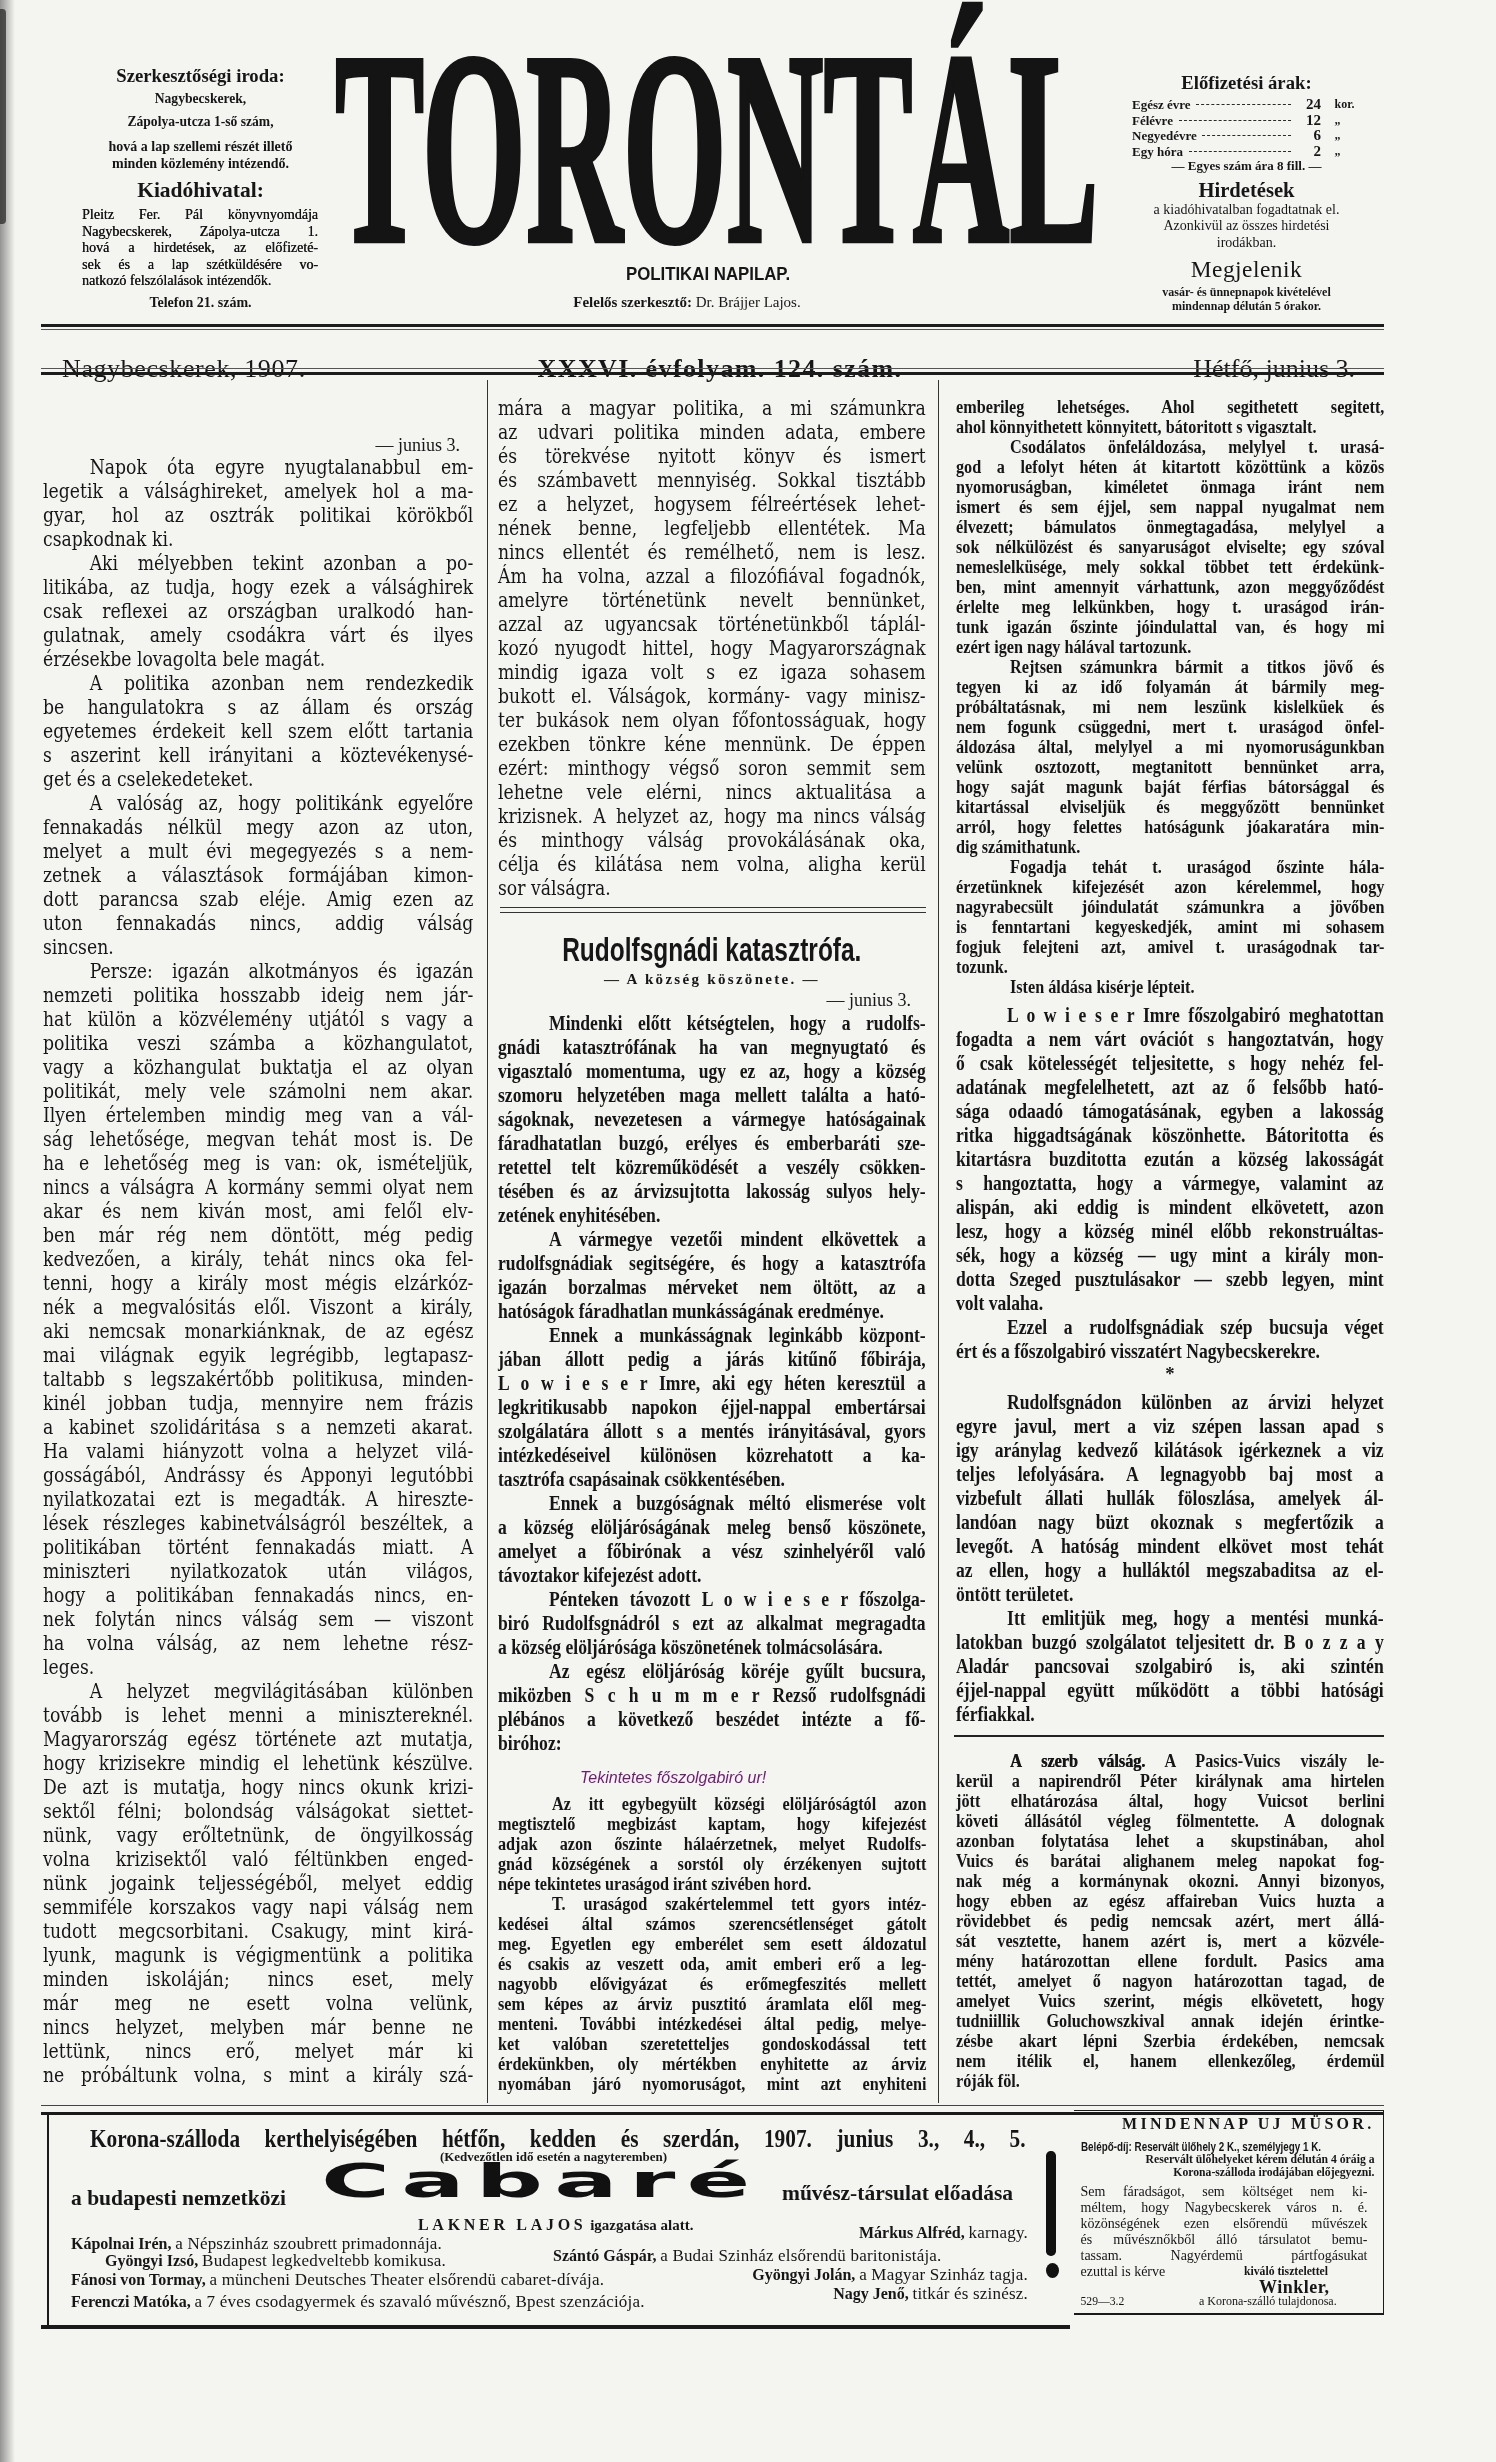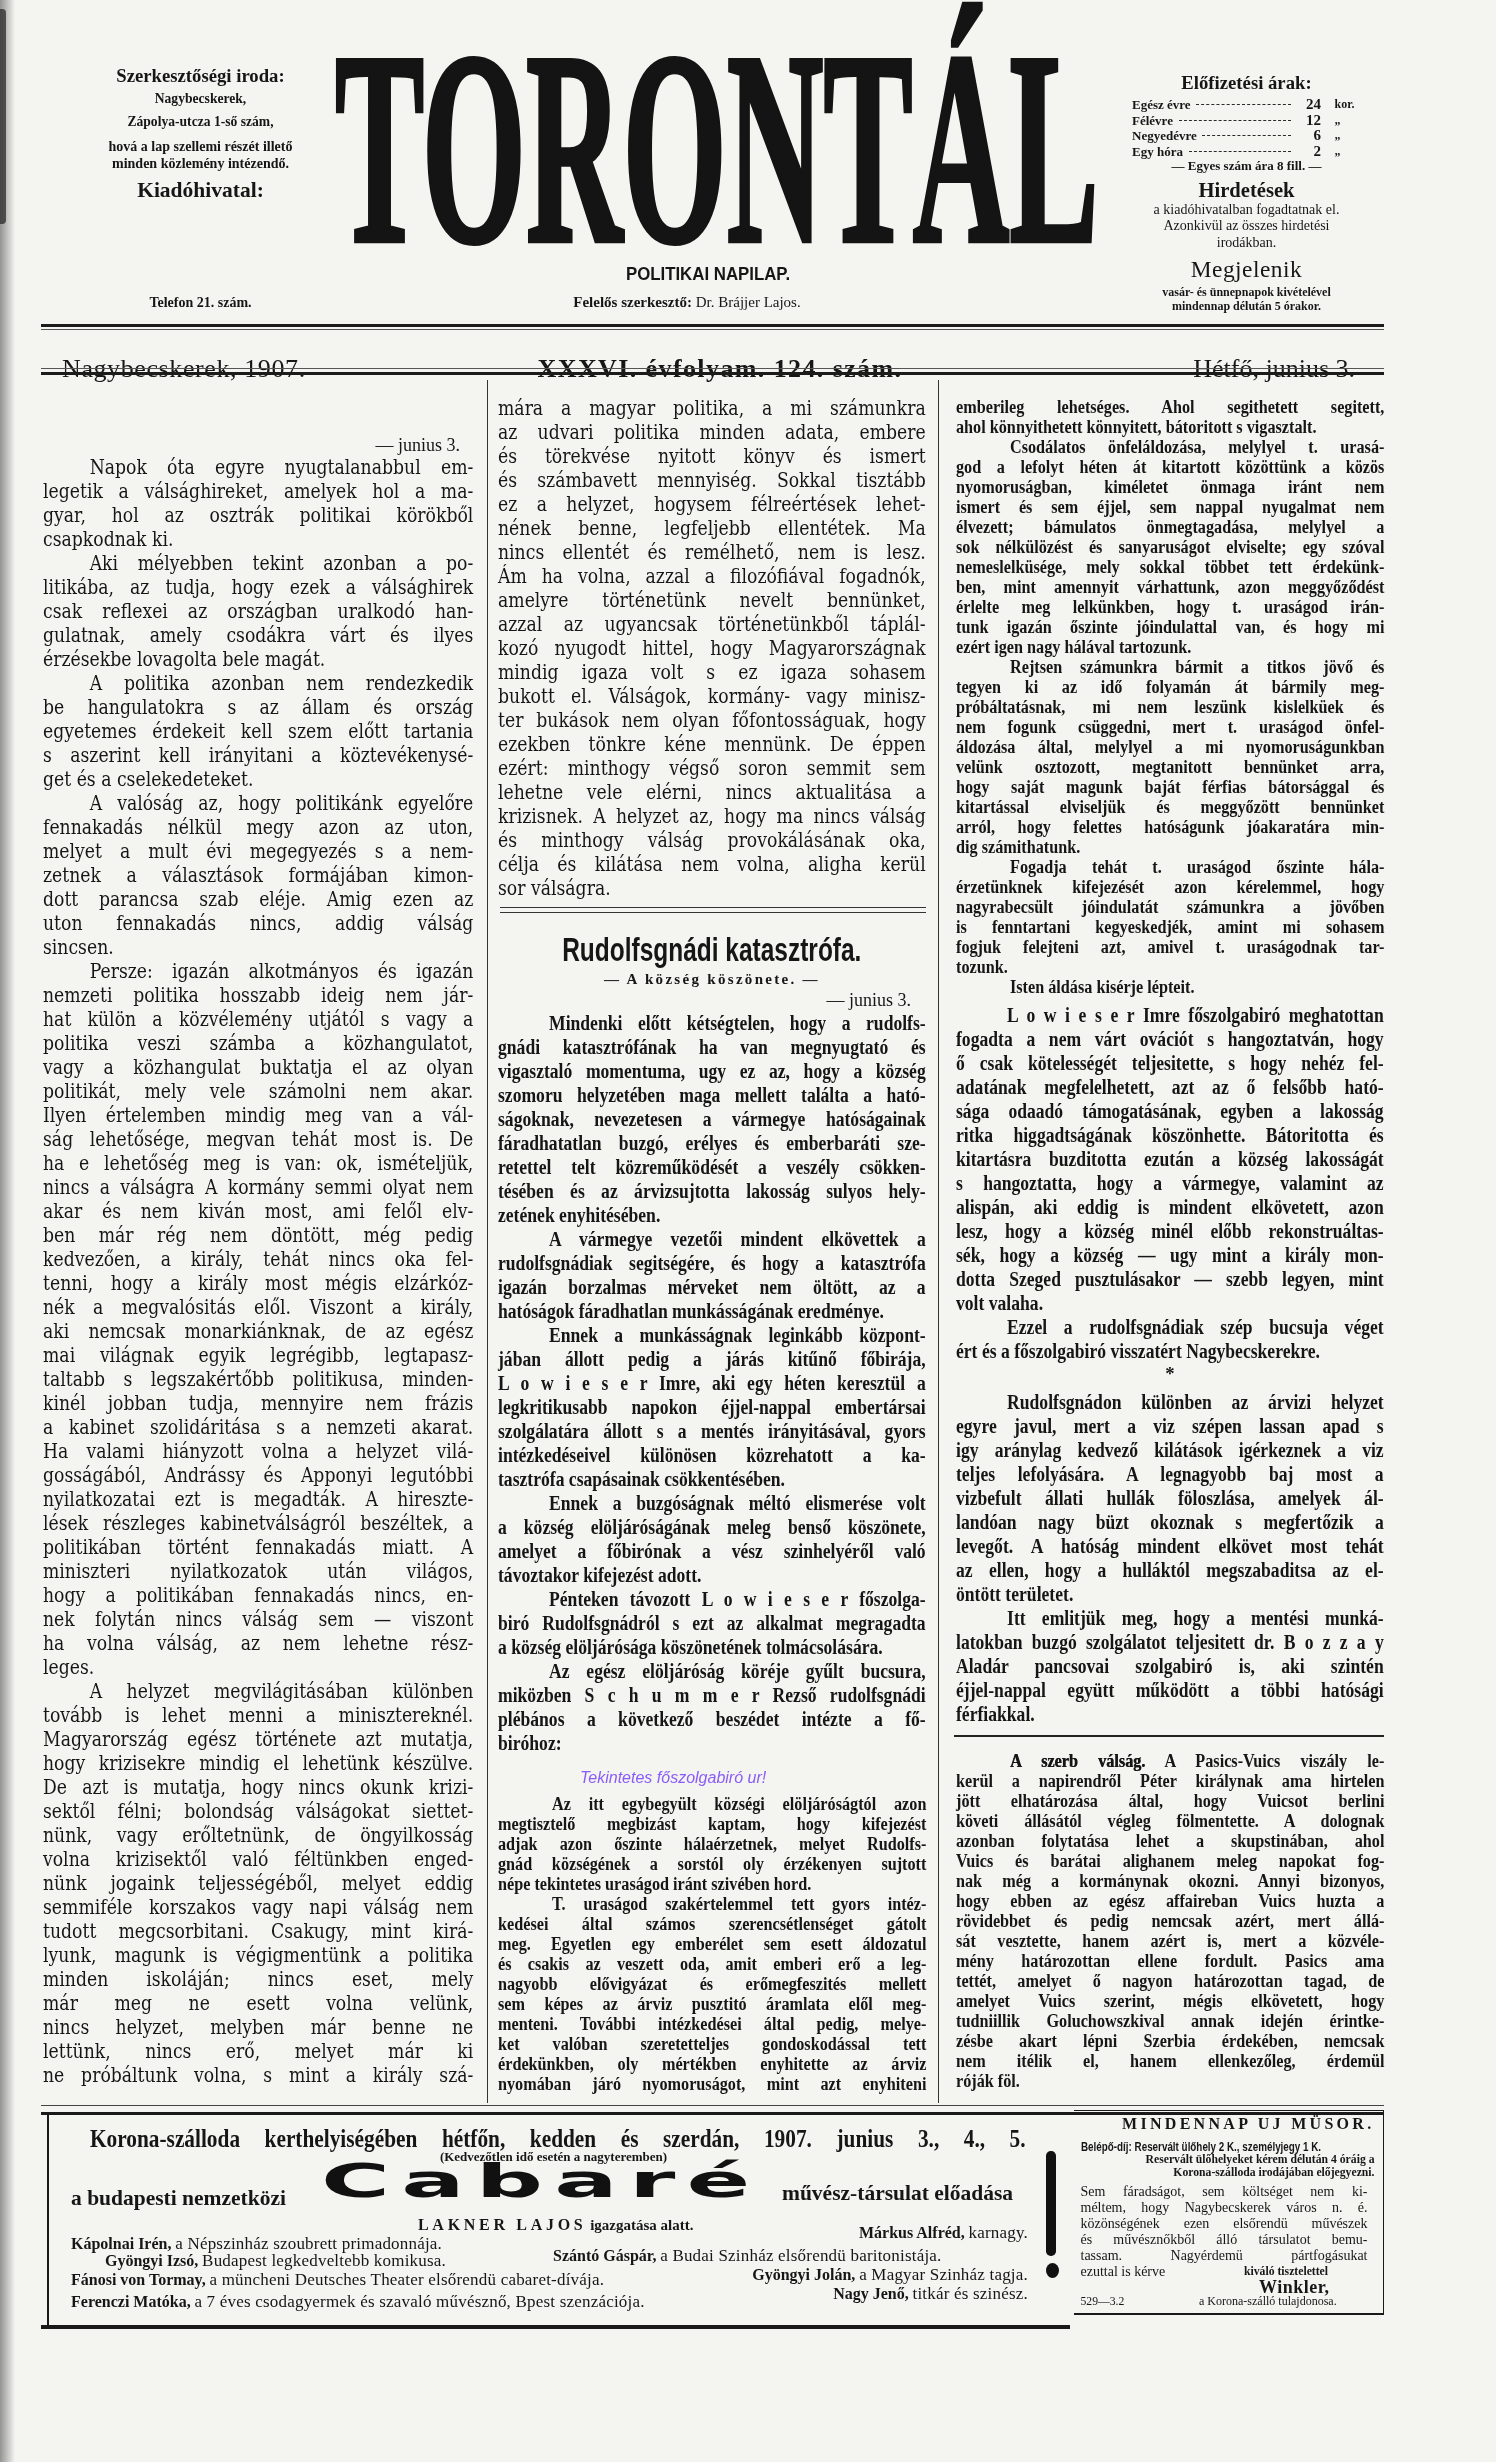--- a/index.html
+++ b/index.html
@@ -62,21 +62,21 @@
 
 
 .art-title{height:37px;line-height:37px;text-align:center;font-family:"Liberation Sans",sans-serif;font-weight:bold;font-size:34px;}
 .art-title .sq{display:inline-block;transform:scaleX(.72);}
 .c1-title{left:43px;top:397px;width:430px;}
 .c2-title{left:498px;top:931px;width:428px;}
 .art-date{height:20.6px;line-height:20.6px;font-size:18px;text-align:right;}
 .c1-date{left:43px;top:435px;width:417px;}
 .c2-date{left:498px;top:990px;width:413px;}
 .c2-sub{left:498px;top:969px;width:428px;height:20.6px;line-height:20.6px;text-align:center;font-weight:bold;font-size:15px;letter-spacing:2.3px;}
-.c2-sal{left:580px;top:1768px;height:20.6px;line-height:20.6px;font-family:"Liberation Sans",sans-serif;font-style:italic;font-size:16px;color:#8b5cf6;}
+.c2-sal{left:580px;top:1768px;height:20.6px;line-height:20.6px;font-family:"Liberation Sans",sans-serif;font-style:italic;font-size:16px;color:#701a75;}
 .c3-star{left:956px;top:1365px;width:428px;height:18.7px;line-height:18.7px;text-align:center;font-size:18.7px;font-weight:bold;}
 .c2-r1{left:500px;top:907px;width:426px;height:0.9px;background:#333;}
 .c2-r2{left:500px;top:912px;width:426px;height:0.9px;background:#333;}
 .c3-r{left:954px;top:1735px;width:430px;height:1.9px;background:#222;}
 
 
 .body{transform-origin:0 0;white-space:nowrap;}
 .body .ln{height:var(--lh);line-height:var(--lh);white-space:nowrap;text-align:justify;text-align-last:justify;}
 .body .ln.ind{text-indent:var(--ind);}
 .body .ln.end{text-align-last:left;}
@@ -143,20 +143,27 @@
 
   <div class="a scan-edge"></div>
   <div class="a scan-blot"></div>
 
   <div class="a hl ed-head">Szerkesztőségi iroda:</div>
   <div class="a hl ed-city">Nagybecskerek,</div>
   <div class="a hl ed-addr">Zápolya-utcza 1-ső szám,</div>
   <div class="a hl ed-note1">hová a lap szellemi részét illető</div>
   <div class="a hl ed-note2">minden közlemény intézendő.</div>
   <div class="a hl pub-head">Kiadóhivatal:</div>
+  <div class="a pub-lines">
+    <div class="pl">Pleitz Fer. Pál könyvnyomdája</div>
+    <div class="pl">Nagybecskerek, Zápolya-utcza 1.</div>
+    <div class="pl">hová a hirdetések, az előfizeté-</div>
+    <div class="pl">sek és a lap szétküldésére vo-</div>
+    <div class="pl end">natkozó felszólalások intézendők.</div>
+  </div>
   <div class="a hl pub-phone">Telefon 21. szám.</div>
 
   <div class="a mast-title">TORONTÁL</div>
   <div class="a mast-sub">POLITIKAI NAPILAP.</div>
   <div class="a mast-editor"><b>Felelős szerkesztő:</b> <span>Dr. Brájjer Lajos.</span></div>
 
   <div class="a hr sub-head">Előfizetési árak:</div>
   <div class="a rates">
     <div class="rate">
       <span>Egész évre</span>

